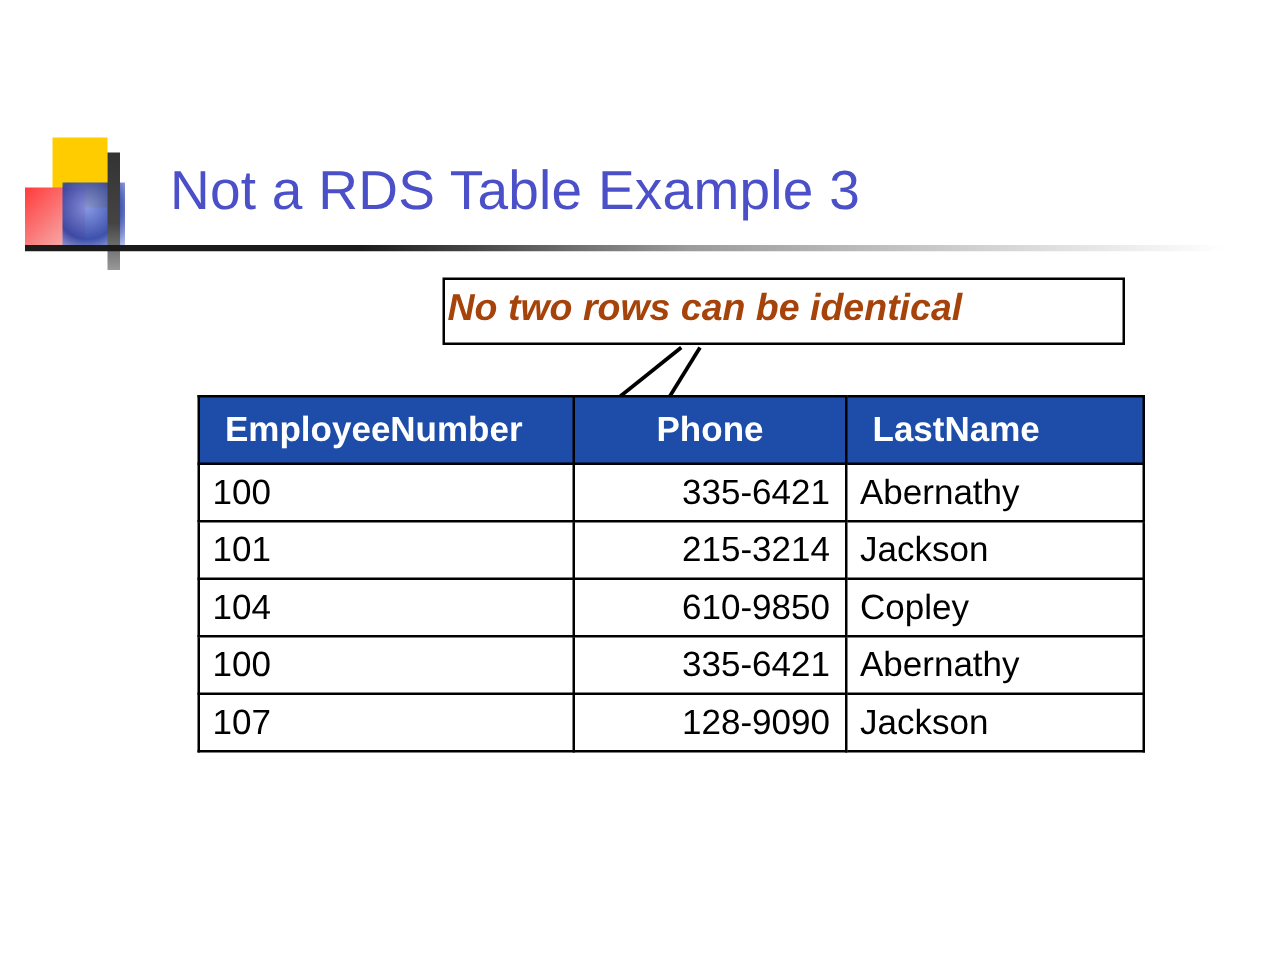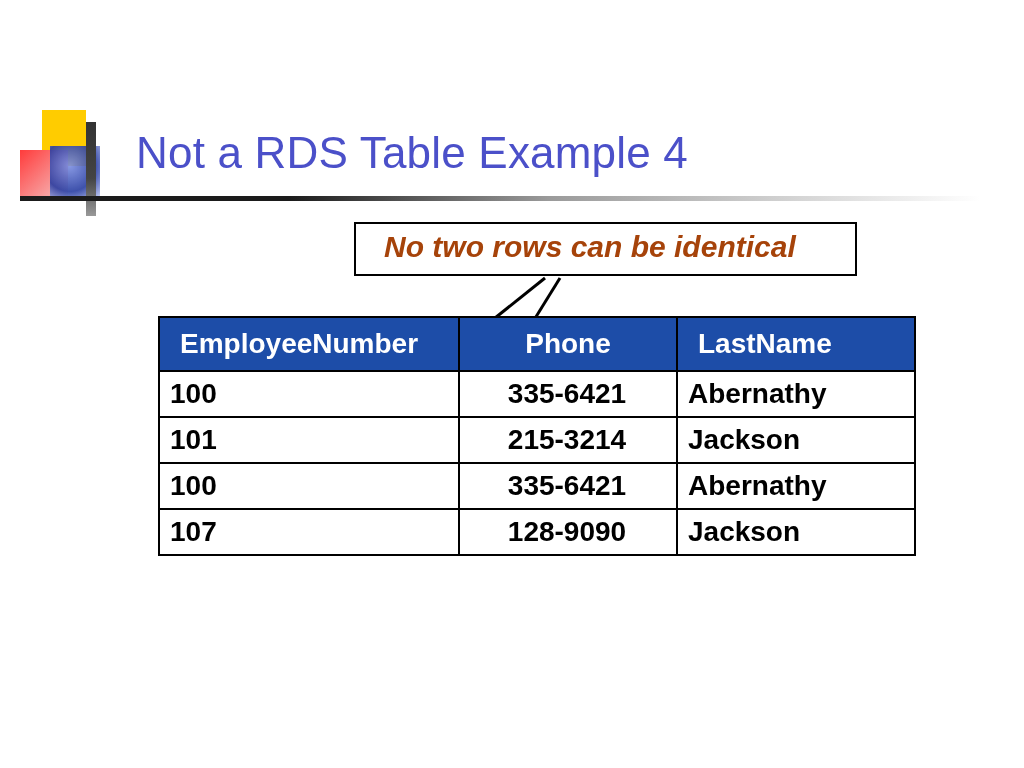--- a/index.html
+++ b/index.html
@@ -73,23 +73,23 @@
     font-size: 44px;
     color: #4b50c9;
     font-weight: 400;
     letter-spacing: 0.2px;
   }
 
   .callout-wrap {
     position: absolute;
     left: 354px;
     top: 222px;
-    width: 503px;
+    width: 546px;
     border: 2px solid #000;
-    padding: 6px 14px 10px 28px;
+    padding: 6px 14px 10px 2px;
     box-sizing: border-box;
   }
   .callout-text {
     font-style: italic;
     font-weight: 700;
     color: #a6430a;
     font-size: 30px;
     white-space: nowrap;
   }
 
@@ -112,40 +112,40 @@
     font-weight: 700;
     padding: 10px 20px;
     border: 2px solid #000;
     text-align: center;
   }
   .data-table td {
     border: 2px solid #000;
     padding: 6px 12px 6px 10px;
     color: #000;
     background: #fff;
-    font-weight: 700;
+    font-weight: 400;
   }
   .col-emp { width: 258px; text-align: left; }
-  .col-phone { width: 176px; text-align: center; }
+  .col-phone { width: 176px; text-align: right; }
   .col-last { width: 196px; text-align: left; }
   th.col-emp { text-align: left; }
   th.col-phone { }
   th.col-last { text-align: left; }
 </style>
 </head>
 <body>
 
 <div class="decor">
   <div class="yellow"></div>
   <div class="red"></div>
   <div class="blue1"></div>
   <div class="vbar"></div>
 </div>
 
-<div class="slide-title">Not a RDS Table Example 4</div>
+<div class="slide-title">Not a RDS Table Example 3</div>
 <div class="title-rule"></div>
 
 <div class="callout-wrap">
   <span class="callout-text">No two rows can be identical</span>
 </div>
 
 <svg class="arrows" width="1024" height="768">
   <defs>
     <marker id="arrowhead" markerWidth="10" markerHeight="10" refX="6" refY="4" orient="auto" markerUnits="strokeWidth">
       <path d="M0,0 L8,4 L0,8 Z" fill="#000"></path>
@@ -168,20 +168,25 @@
       <td class="col-emp">100</td>
       <td class="col-phone">335-6421</td>
       <td class="col-last">Abernathy</td>
     </tr>
     <tr>
       <td class="col-emp">101</td>
       <td class="col-phone">215-3214</td>
       <td class="col-last">Jackson</td>
     </tr>
     <tr>
+      <td class="col-emp">104</td>
+      <td class="col-phone">610-9850</td>
+      <td class="col-last">Copley</td>
+    </tr>
+    <tr>
       <td class="col-emp">100</td>
       <td class="col-phone">335-6421</td>
       <td class="col-last">Abernathy</td>
     </tr>
     <tr>
       <td class="col-emp">107</td>
       <td class="col-phone">128-9090</td>
       <td class="col-last">Jackson</td>
     </tr>
   </tbody>

